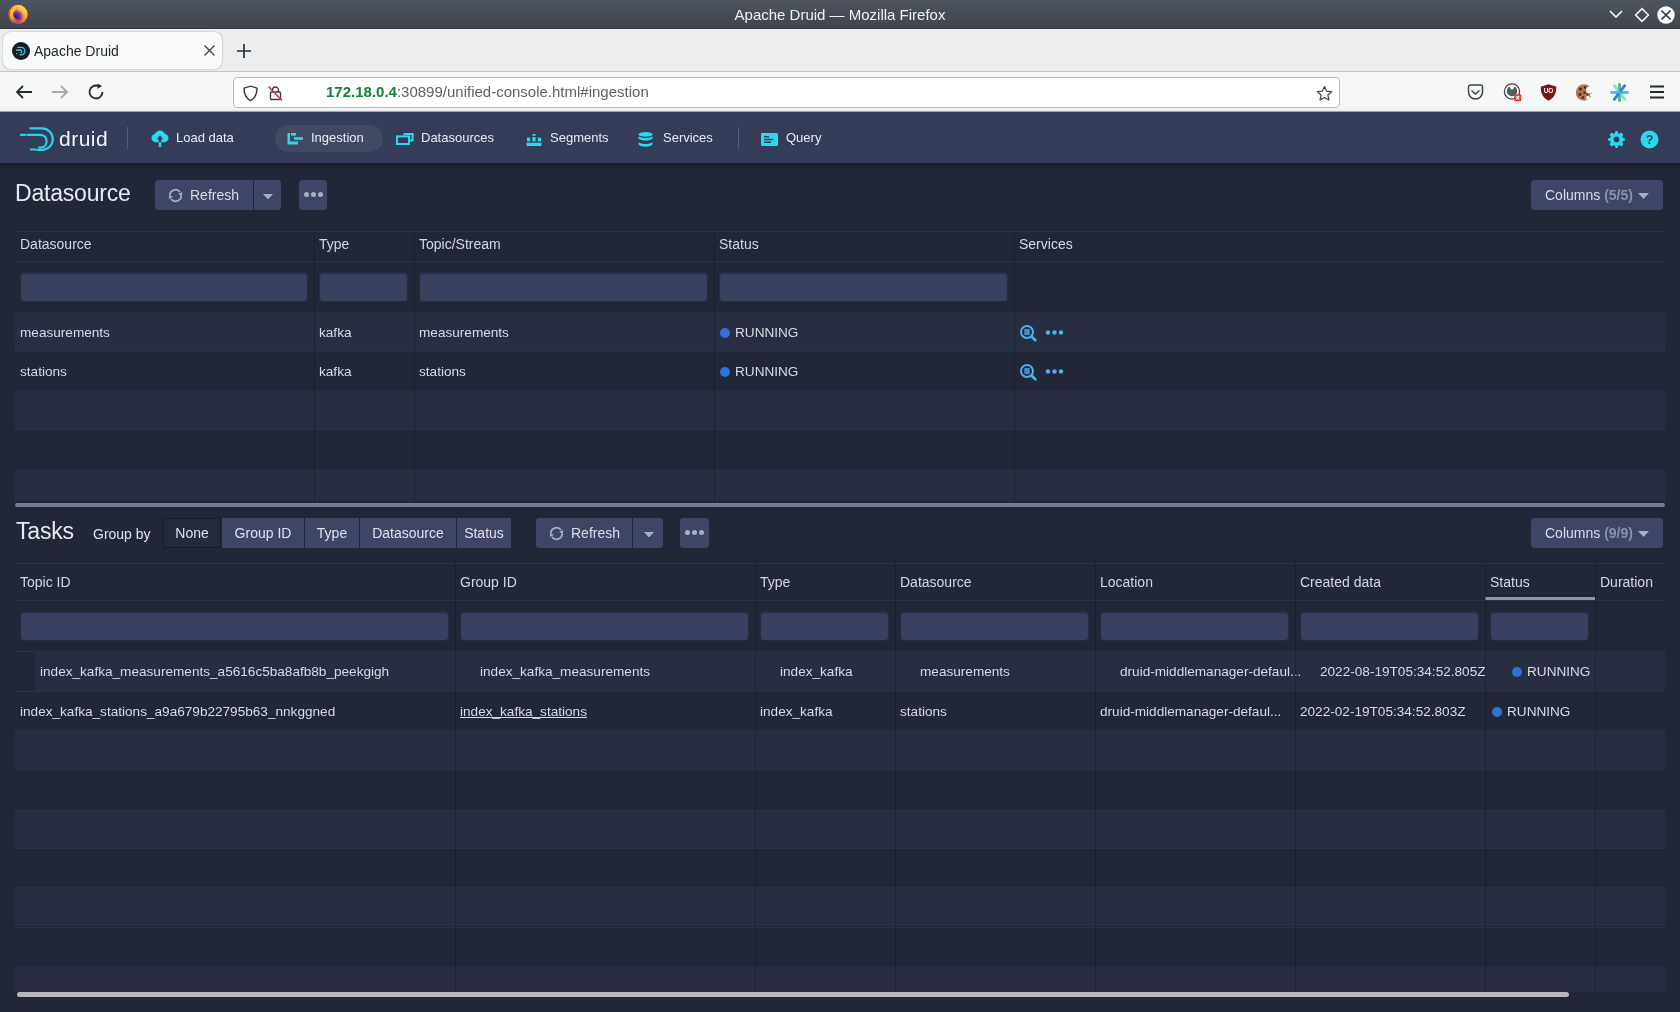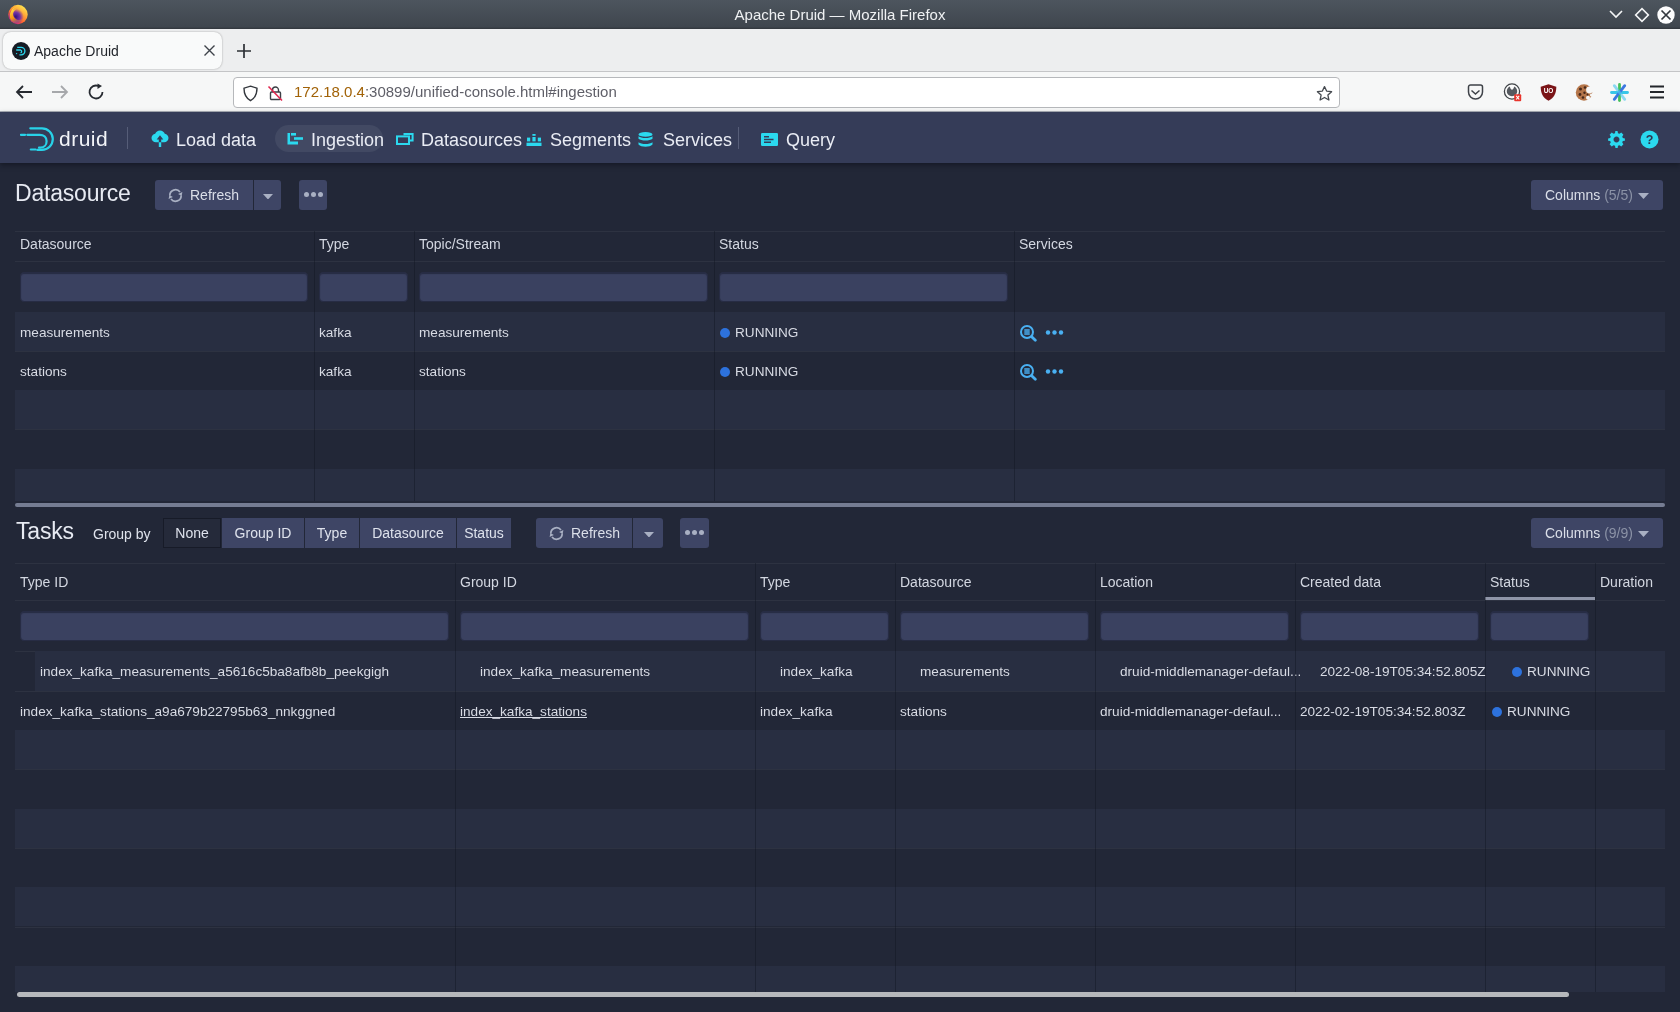--- a/index.html
+++ b/index.html
@@ -17,36 +17,36 @@
 #tab { left:3px; top:32px; width:219px; height:37px; background:#f9fafa;
   border-radius:8px; box-shadow:0 0 2px rgba(0,0,0,0.35); }
 #tabtitle { left:31px; top:11px; font-size:14px; color:#23262c; }
 #tabclose { left:200px; top:12px; width:13px; height:13px; }
 #newtab { left:236px; top:43px; width:16px; height:16px; }
 #toolbar { left:0; top:72px; width:1680px; height:40px; background:#f6f7f7;
   border-bottom:1px solid #aeb2bb; }
 #urlbar { left:233px; top:5px; width:1107px; height:31px; background:#ffffff;
   border:1px solid #b6b8bb; border-radius:4px; }
 #urltext { left:60px; top:5px; font-size:15px; color:#5f5f68; }
-#urltext b { color:#a16207; font-weight:400; }
+#urltext b { color:#15803d; font-weight:700;margin-left:32px; }
 
 
 #console { left:0; top:112px; width:1680px; height:900px; background:#222737; }
 #dnav { left:0; top:0; width:1680px; height:51px; background:#353c58;
   box-shadow:0 2px 5px rgba(10,12,20,0.5); }
-.navtext { color:#e9ecf4; font-size:18px; }
+.navtext { color:#e9ecf4; font-size:13px; }
 #druidword { left:59px; top:15px; color:#f2f4f8; font-size:21px; font-weight:400; letter-spacing:0.5px; }
 .navsep { width:1px; height:22px; background:#565d78; top:15px; }
 #pill { left:275px; top:13px; width:108px; height:27px; background:#424963; border-radius:14px; }
 
 
 .h1 { color:#e7eaf2; font-size:23px; font-weight:400; letter-spacing:-0.2px; }
 .btn { background:#3e4565; border-radius:3px; }
 .btn-label { color:#dbdfe9; font-size:14px; }
-.muted { color:#8b92a6; }
+.muted { color:#8b92a6;font-weight:bold; }
 
 
 .th { color:#d3d7e1; font-size:14px; position:absolute; top:5px; }
 .td { color:#d8dbe4; font-size:13.6px; position:absolute; top:13px; white-space:nowrap; }
 .stripe { background:#282e41; }
 .finput { position:absolute; background:#3a4160; border-radius:4px; height:30px;
   border:1px solid #272c44; box-shadow:inset 0 1px 1px rgba(14,18,32,0.45); }
 .colsep { position:absolute; width:1px; background:rgba(14,18,30,0.38); }
 .rowsep { position:absolute; left:0; width:100%; height:1px; background:rgba(255,255,255,0.05); }
 .dot { position:absolute; width:10px; height:10px; border-radius:50%; background:#2d72dd; top:16px; }
@@ -357,21 +357,21 @@
   <div class="abs dots3" style="left:685px;top:418px;"></div>
   <div class="abs btn" style="left:1531px;top:406px;width:132px;height:30px;"></div>
   <div class="abs btn-label" style="left:1545px;top:413px;">Columns <span class="muted">(9/9)</span></div>
   <svg class="abs" style="left:1638px;top:419px;" width="11" height="6" viewBox="0 0 11 6">
       <path d="M0 0 H11 L5.5 6 Z" fill="#a9b0c3"></path>
     </svg>
 
   <div class="abs" id="tasktable" style="left:15px;top:451px;width:1650px;height:429px;overflow:hidden;">
     <div class="rowsep" style="top:0;"></div>
     <div class="abs" style="left:0;top:0;width:1650px;height:37px;">
-      <div class="th" style="left:5px;top:11px;">Type ID</div>
+      <div class="th" style="left:5px;top:11px;">Topic ID</div>
       <div class="th" style="left:445px;top:11px;">Group ID</div>
       <div class="th" style="left:745px;top:11px;">Type</div>
       <div class="th" style="left:885px;top:11px;">Datasource</div>
       <div class="th" style="left:1085px;top:11px;">Location</div>
       <div class="th" style="left:1285px;top:11px;">Created data</div>
       <div class="th" style="left:1475px;top:11px;">Status</div>
       <div class="th" style="left:1585px;top:11px;">Duration</div>
     </div>
     <div class="abs" style="left:1470px;top:34px;width:110px;height:3px;background:#8f95a8;"></div>
     <div class="rowsep" style="top:37px;"></div>

